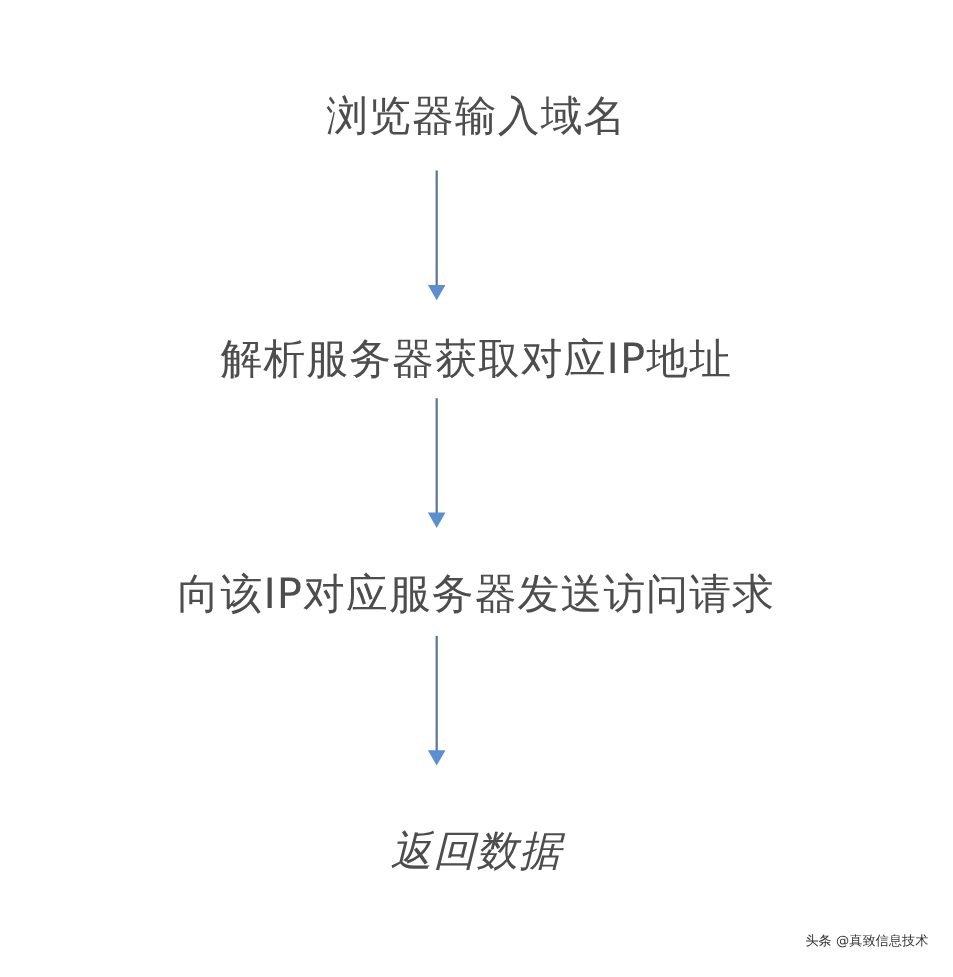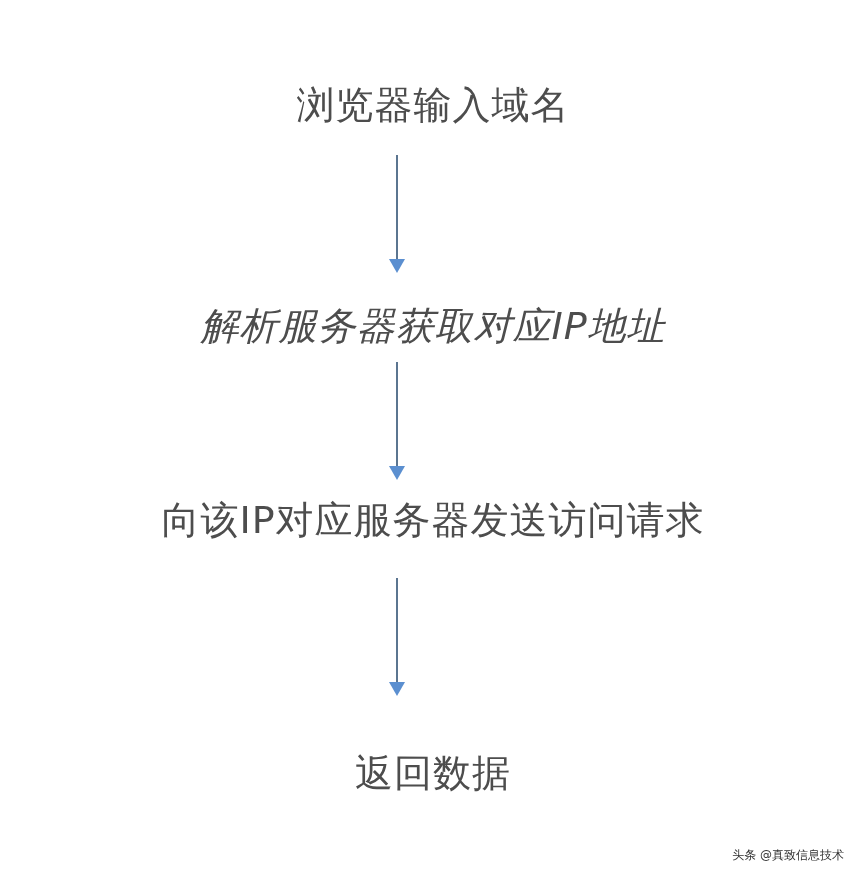--- a/index.html
+++ b/index.html
@@ -28,30 +28,30 @@
 <body>
 
 <div>
   <div class="step" style="top:75px;">浏览器输入域名</div>
 
   <div class="arrow" style="top:155px; height:118px;">
     <div class="shaft" style="height:106px;"></div>
     <div class="head" style="top:104px;"></div>
   </div>
 
-  <div class="step" style="top:296px;font-style:italic;">解析服务器获取对应IP地址</div>
+  <div class="step" style="top:296px;">解析服务器获取对应IP地址</div>
 
   <div class="arrow" style="top:362px; height:120px;">
     <div class="shaft" style="height:106px;"></div>
     <div class="head" style="top:104px;"></div>
   </div>
 
-  <div class="step" style="top:490px;">向该IP对应服务器发送访问请求</div>
+  <div class="step" style="top:510px;">向该IP对应服务器发送访问请求</div>
 
   <div class="arrow" style="top:578px; height:120px;">
     <div class="shaft" style="height:106px;"></div>
     <div class="head" style="top:104px;"></div>
   </div>
 
-  <div class="step" style="top:743px;">返回数据</div>
+  <div class="step" style="top:743px;font-style:italic;">返回数据</div>
 </div>
 
 <div class="watermark">头条 @真致信息技术</div>
 
 </body></html>

